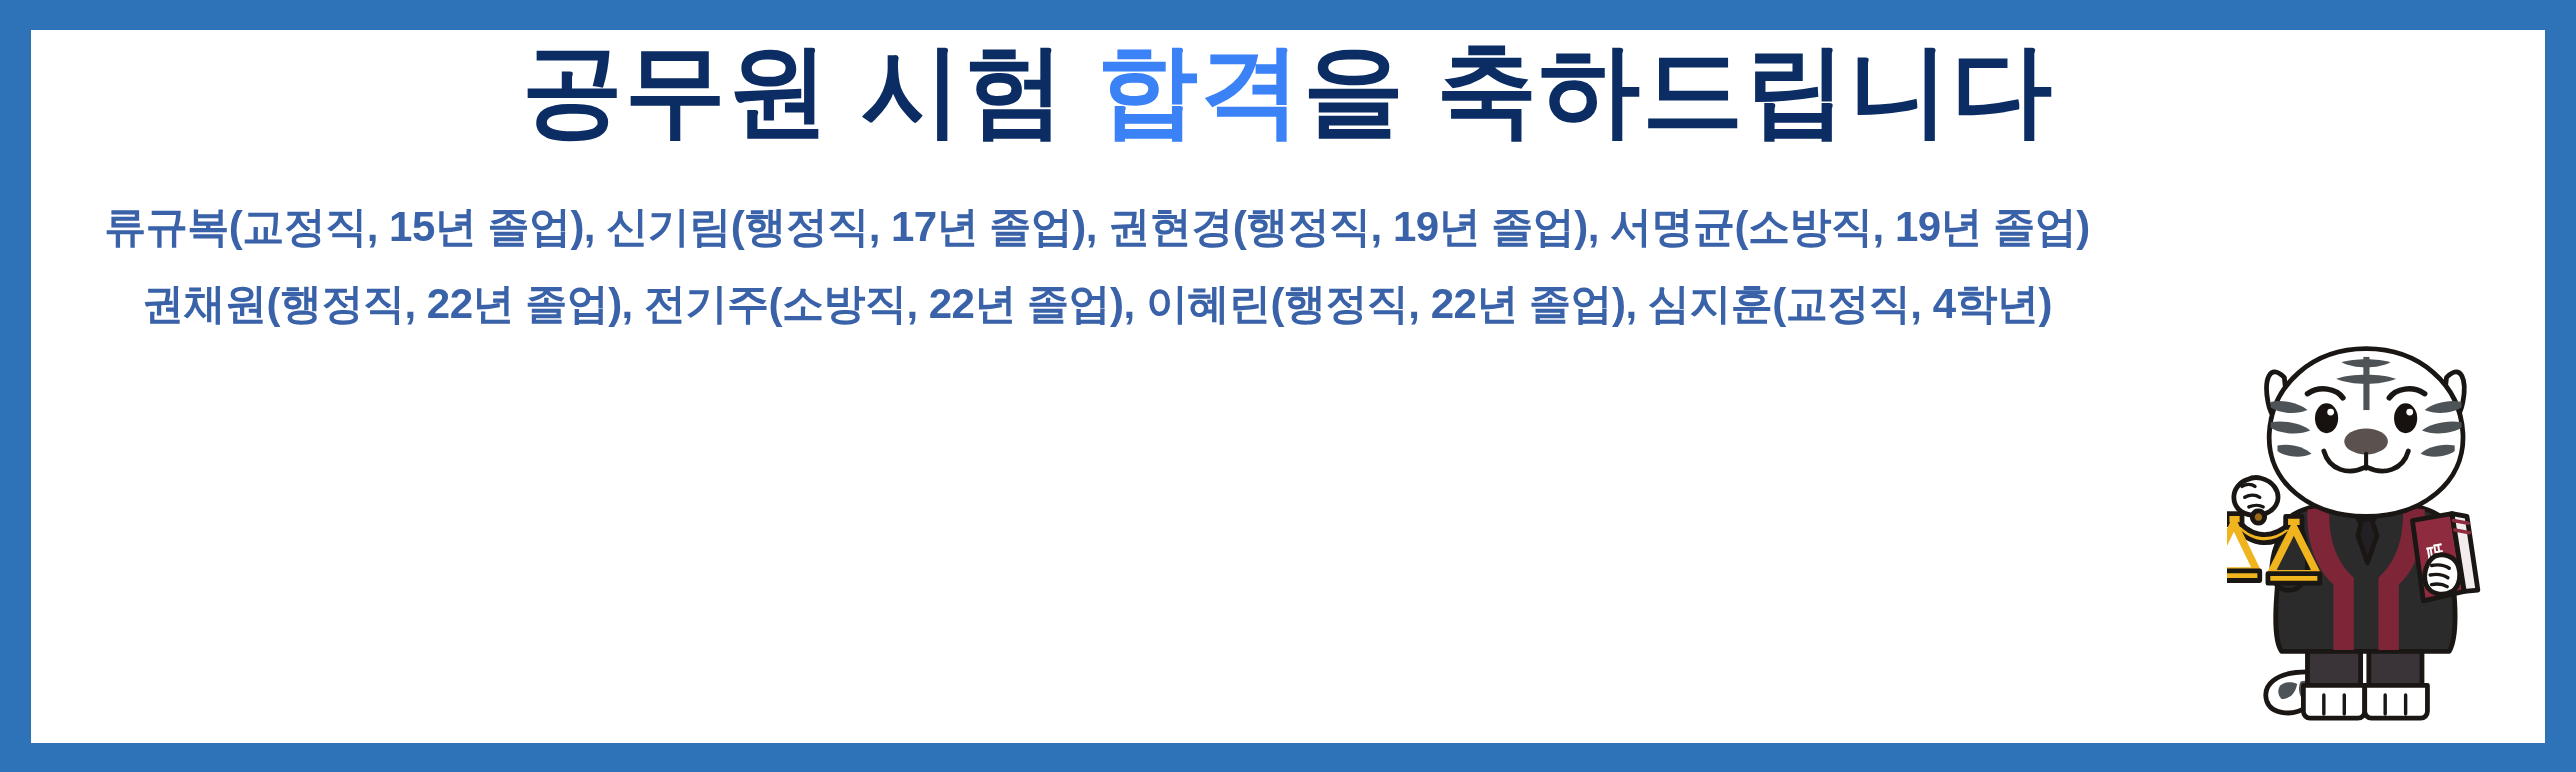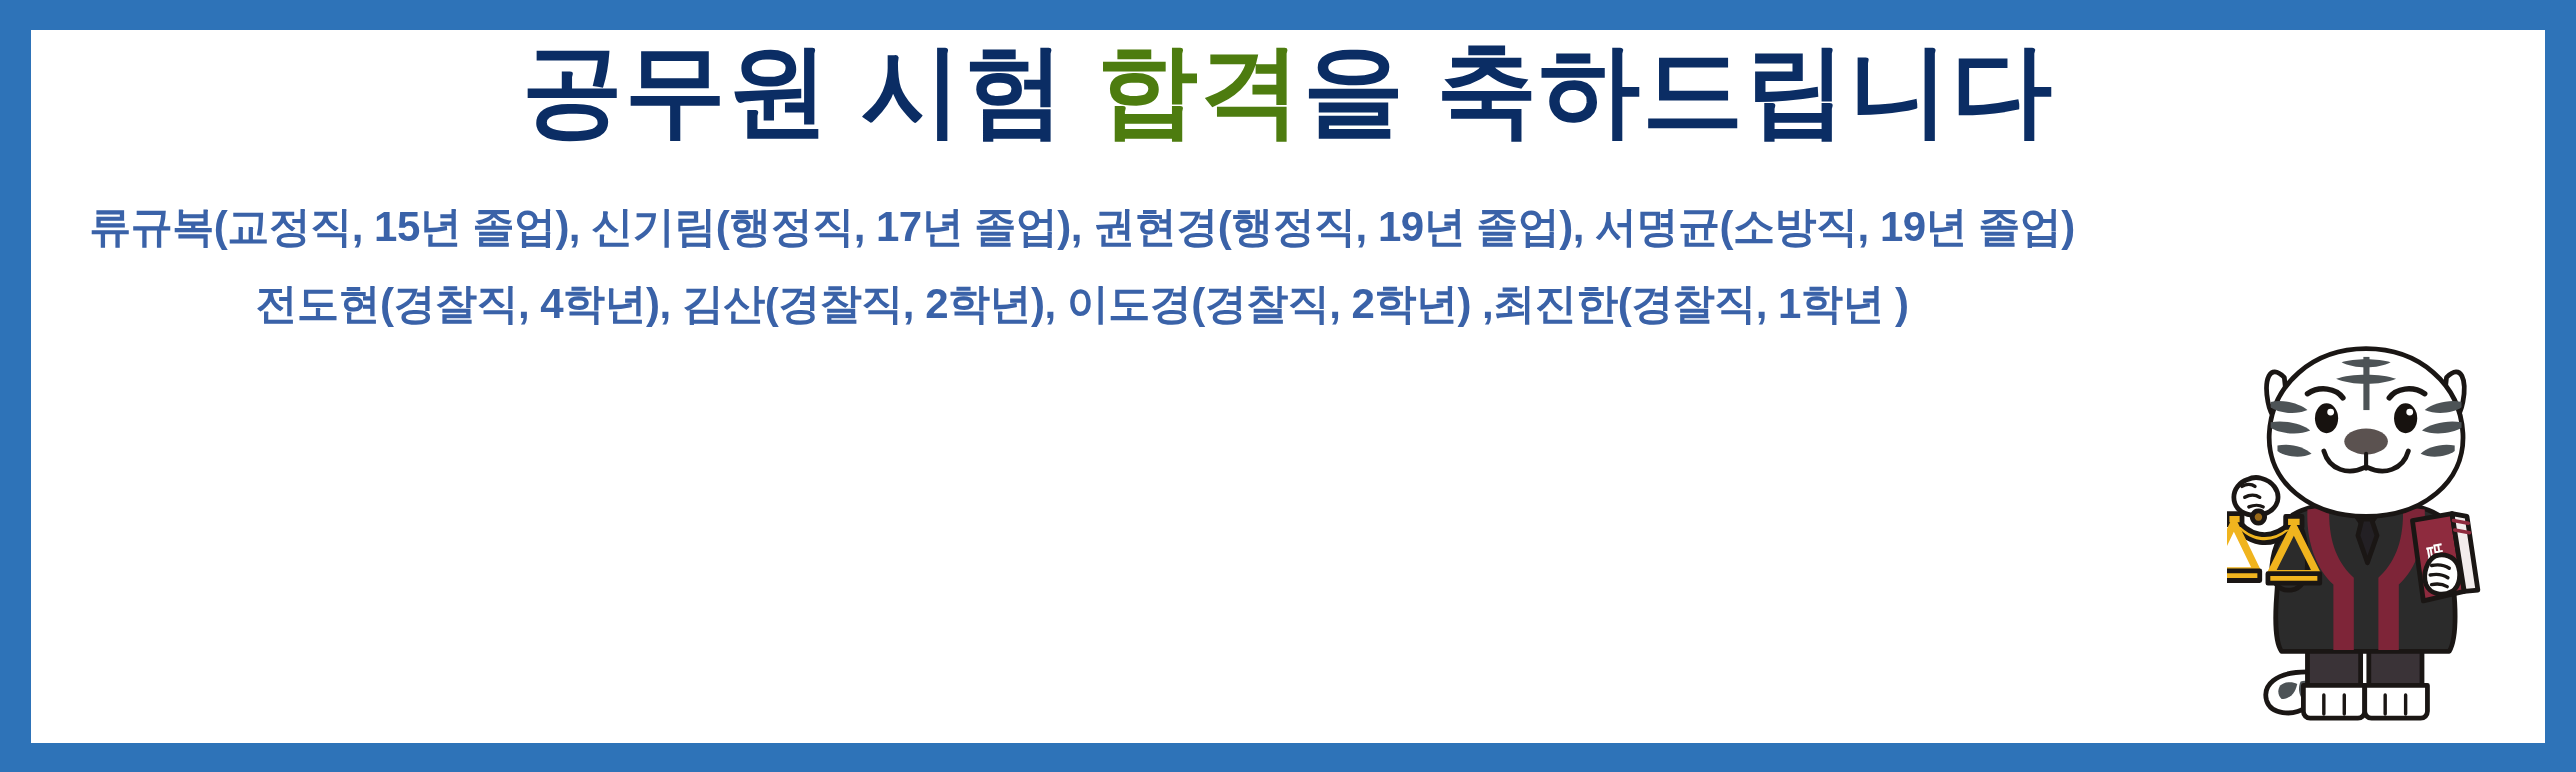--- a/index.html
+++ b/index.html
@@ -40,27 +40,27 @@
     width: 100%;
     text-align: center;
     white-space: nowrap;
     font-size: 101px;
     line-height: 1.05;
     font-weight: 700;
     letter-spacing: 0.02em;
     color: #0b2d64;
     font-family: "Liberation Sans", "DejaVu Sans", sans-serif;
   }
-  #title .hl { color: #4d7c0f; }
+  #title .hl { color: #3b82f6; }
 
   
   #names {
     position: absolute;
     top: 158px;
-    left: 0;
+    left: 15px;
     width: 2320px;
     padding-right: 218px;
     box-sizing: border-box;
   }
   .name-line {
     text-align: center;
     white-space: nowrap;
     color: #3a62a8;
     font-weight: 700;
     font-size: 42px;
@@ -88,21 +88,21 @@
 
 <div id="banner">
   <div id="banner-inner">
 
     <div id="title">
       <span>공무원 시험 </span><span class="hl">합격</span><span>을 축하드립니다</span>
     </div>
 
     <div id="names">
       <div class="name-line">류규복(교정직, 15년 졸업), 신기림(행정직, 17년 졸업), 권현경(행정직, 19년 졸업), 서명균(소방직, 19년 졸업)</div>
-      <div class="name-line"> 전도현(경찰직, 4학년), 김산(경찰직, 2학년), 이도경(경찰직, 2학년) ,최진한(경찰직, 1학년 )</div>
+      <div class="name-line">권채원(행정직, 22년 졸업), 전기주(소방직, 22년 졸업), 이혜린(행정직, 22년 졸업), 심지훈(교정직, 4학년)</div>
     </div>
 
     <div id="mascot">
       <svg viewBox="0 0 440 600" xmlns="http://www.w3.org/2000/svg">
         <g fill="none" stroke="#1a1614" stroke-width="7" stroke-linecap="round" stroke-linejoin="round">
 
           <path d="M118 500 C 70 500, 52 520, 58 542 C 64 562, 96 566, 116 552 C 132 540, 136 524, 132 512" fill="#ffffff"></path>
           <path d="M78 520 C 86 514, 96 514, 103 518 C 100 532, 92 540, 80 540 C 74 534, 74 526, 78 520 Z" fill="#4d5356" stroke="none"></path>
           <path d="M108 514 C 116 512, 124 514, 129 518 C 127 530, 120 538, 110 539 C 105 532, 104 522, 108 514 Z" fill="#4d5356" stroke="none"></path>
 

